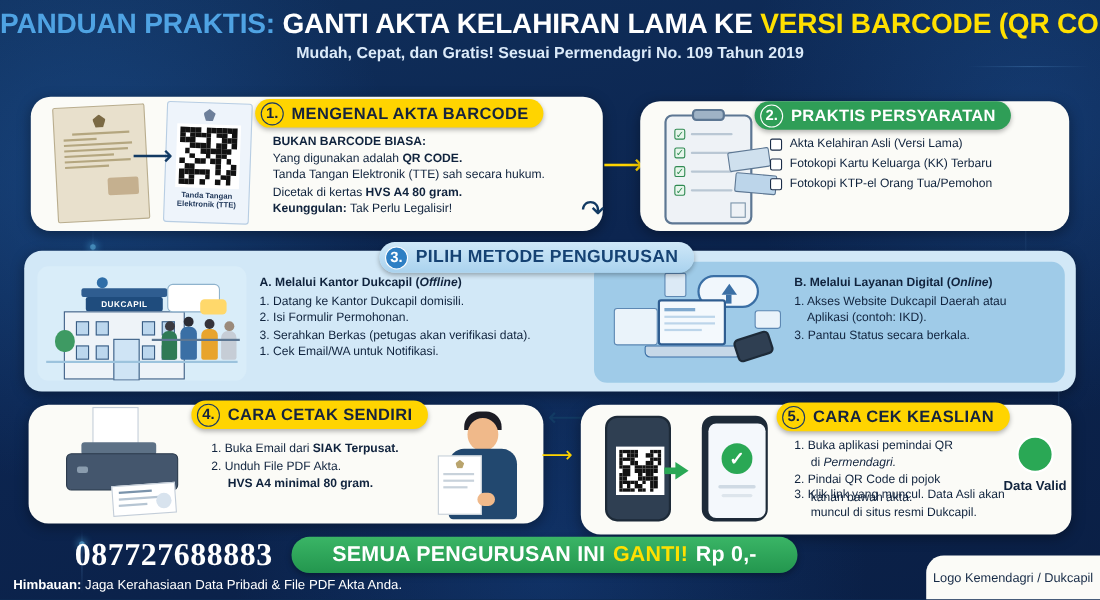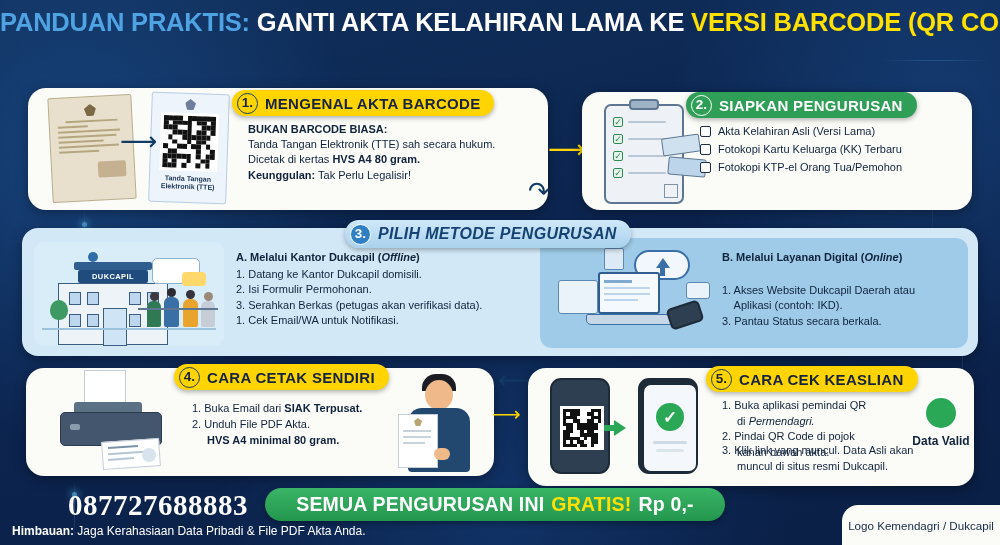--- a/index.html
+++ b/index.html
@@ -168,20 +168,21 @@
   <div class="circuit hline" style="left:880px;top:60px;width:110px;"></div>
   <div class="circuit vline" style="left:962px;top:300px;height:90px;"></div>
   <div class="circuit node" style="left:960px;top:330px;"></div>
 
   <div id="header">
     <div id="title">
       <span class="t1">PANDUAN PRAKTIS:</span>
       <span class="t2">GANTI AKTA KELAHIRAN LAMA KE</span>
       <span class="t3">VERSI BARCODE (QR CODE)</span>
     </div>
+    <div id="subtitle">Mudah, Cepat, dan Gratis! Sesuai Permendagri No. 109 Tahun 2019</div>
   </div>
 
   <div class="card" style="left:28px;top:88px;width:520px;height:122px;"></div>
 
   <div class="ill doc-old" style="left:50px;top:96px;">
     <div class="garuda"></div>
     <div class="ln" style="width:52px;margin-left:16px;"></div>
     <div class="ln" style="width:30px;margin-left:8px;"></div>
     <div class="ln" style="width:62px;margin-left:8px;"></div>
     <div class="ln" style="width:58px;margin-left:8px;"></div>
@@ -323,20 +324,21 @@
 
   <div class="arrow-d" style="left:120px;top:128px;font-size:26px;">⟶</div>
 
   <div class="pill yellow" style="left:232px;top:90px;">
     <div class="num">1.</div>
     <div class="ptxt">MENGENAL AKTA BARCODE</div>
   </div>
 
   <div class="body-txt" style="left:248px;top:122px;width:290px;">
     <div><b>BUKAN BARCODE BIASA:</b></div>
+    <div><span>Yang digunakan adalah </span><b>QR CODE.</b></div>
     <div><span>Tanda Tangan Elektronik (TTE) sah secara hukum.</span></div>
     <div><span>Dicetak di kertas </span><b>HVS A4 80 gram.</b></div>
     <div><b>Keunggulan:</b><span> Tak Perlu Legalisir!</span></div>
   </div>
 
   <div class="arrow-y" style="left:548px;top:136px;font-size:26px;">⟶</div>
   <div class="arrow-d" style="left:528px;top:178px;font-size:26px;">↷</div>
 
   <div class="card" style="left:582px;top:92px;width:390px;height:118px;"></div>
 
@@ -358,21 +360,21 @@
         <div class="cbbox">✓</div>
         <div class="cbline"></div>
       </div>
     <div style="width:14px;height:14px;border:1.5px solid #7b93a9;margin:6px 0 0 58px;"></div>
   </div>
   <div class="ill" style="left:662px;top:136px;width:38px;height:18px;background:#cfe0ee;border:1.4px solid #5d7793;border-radius:2px;transform:rotate(-8deg);"></div>
   <div class="ill" style="left:668px;top:158px;width:38px;height:18px;background:#bcd5ea;border:1.4px solid #5d7793;border-radius:2px;transform:rotate(5deg);"></div>
 
   <div class="pill green" style="left:686px;top:92px;">
     <div class="num">2.</div>
-    <div class="ptxt">SIAPKAN PENGURUSAN</div>
+    <div class="ptxt">PRAKTIS PERSYARATAN</div>
   </div>
 
   <div class="body-txt" style="left:700px;top:124px;width:268px;">
     <div class="chk">
         <div class="box"></div>
         <span>Akta Kelahiran Asli (Versi Lama)</span>
       </div>
     <div class="chk">
         <div class="box"></div>
         <span>Fotokopi Kartu Keluarga (KK) Terbaru</span>
@@ -381,21 +383,21 @@
         <div class="box"></div>
         <span>Fotokopi KTP-el Orang Tua/Pemohon</span>
       </div>
   </div>
 
   <div class="card blue" style="left:22px;top:228px;width:956px;height:128px;border-radius:16px;"></div>
   <div style="position:absolute;left:540px;top:238px;width:428px;height:110px;background:#9fcbe8;border-radius:12px;"></div>
 
   <div class="pill lblue" style="left:345px;top:220px;height:28px;">
     <div class="num">3.</div>
-    <div class="ptxt" style="font-size:16px;font-style:italic;">PILIH METODE PENGURUSAN</div>
+    <div class="ptxt" style="font-size:16px;">PILIH METODE PENGURUSAN</div>
   </div>
 
   <div class="ill" style="left:34px;top:242px;width:190px;height:104px;background:#d9edf9;border-radius:10px;overflow:hidden;">
     <div style="position:absolute;left:54px;top:10px;width:10px;height:10px;border-radius:50%;background:#2f6ea8;"></div>
     <div class="bldg" style="left:24px;top:20px;">
       <div class="roof" style="width:78px;height:8px;margin-left:16px;border-radius:2px;"></div>
       <div class="sign" style="width:70px;margin-left:20px;padding:2px 0;border-radius:2px;">DUKCAPIL</div>
       <div class="main" style="width:110px;height:62px;position:relative;">
         <div class="win" style="position:absolute;left:10px;top:8px;width:12px;height:13px;"></div>
         <div class="win" style="position:absolute;left:28px;top:8px;width:12px;height:13px;"></div>
@@ -444,21 +446,21 @@
     <div style="position:absolute;left:52px;top:47px;width:46px;height:2px;background:#bcd5ea;"></div>
     <div style="position:absolute;left:52px;top:53px;width:34px;height:2px;background:#bcd5ea;"></div>
     <div style="position:absolute;left:34px;top:68px;width:88px;height:11px;background:#c6d8e8;border:1.6px solid #3a6fa5;border-radius:2px 2px 5px 5px;"></div>
     <div style="position:absolute;left:6px;top:34px;width:40px;height:34px;background:#eaf3fa;border:1.6px solid #5d88b3;border-radius:3px;"></div>
     <div style="position:absolute;left:52px;top:2px;width:20px;height:22px;background:#dceaf6;border:1.4px solid #5d88b3;border-radius:2px;"></div>
     <div class="phone-dev" style="position:absolute;left:116px;top:58px;width:34px;height:22px;border-radius:5px;transform:rotate(-18deg);"></div>
     <div style="position:absolute;left:134px;top:36px;width:24px;height:17px;background:#eaf3fa;border:1.4px solid #5d88b3;border-radius:3px;"></div>
   </div>
 
   <div class="body-txt" style="left:722px;top:250px;width:250px;">
-    <div class="hdl" style="margin-bottom:18px;">
+    <div class="hdl" style="margin-bottom:2px;">
       <span>B. Melalui Layanan Digital (</span><i>Online</i><span>)</span>
     </div>
     <div>1. Akses Website Dukcapil Daerah atau</div>
     <div style="white-space:pre;">    Aplikasi (contoh: IKD).</div>
     <div>3. Pantau Status secara berkala.</div>
   </div>
 
   <div class="card" style="left:26px;top:368px;width:468px;height:108px;"></div>
 
   <div class="ill" style="left:44px;top:368px;width:130px;height:104px;">
@@ -656,21 +658,21 @@
     <div style="padding-left:15px;"><span>muncul di situs resmi Dukcapil.</span></div>
   </div>
 
   <div class="check-badge" style="position:absolute;left:924px;top:396px;width:34px;height:34px;font-size:21px;border:2px solid #fff;"></div>
   <div style="position:absolute;left:905px;top:434px;width:72px;text-align:center;font-size:12px;font-weight:bold;color:#10233d;">Data Valid</div>
 
   <div id="phone">087727688883</div>
 
   <div id="gratis-pill">
     <span class="g-w">SEMUA PENGURUSAN INI</span>
-    <span class="g-y">GRATIS!</span>
+    <span class="g-y">GANTI!</span>
     <span class="g-w">Rp 0,-</span>
   </div>
 
   <div id="himbauan">
     <b>Himbauan:</b><span> Jaga Kerahasiaan Data Pribadi &amp; File PDF Akta Anda.</span>
   </div>
 
   <div id="logo-card">
     <span>Logo Kemendagri / Dukcapil</span>
   </div>

